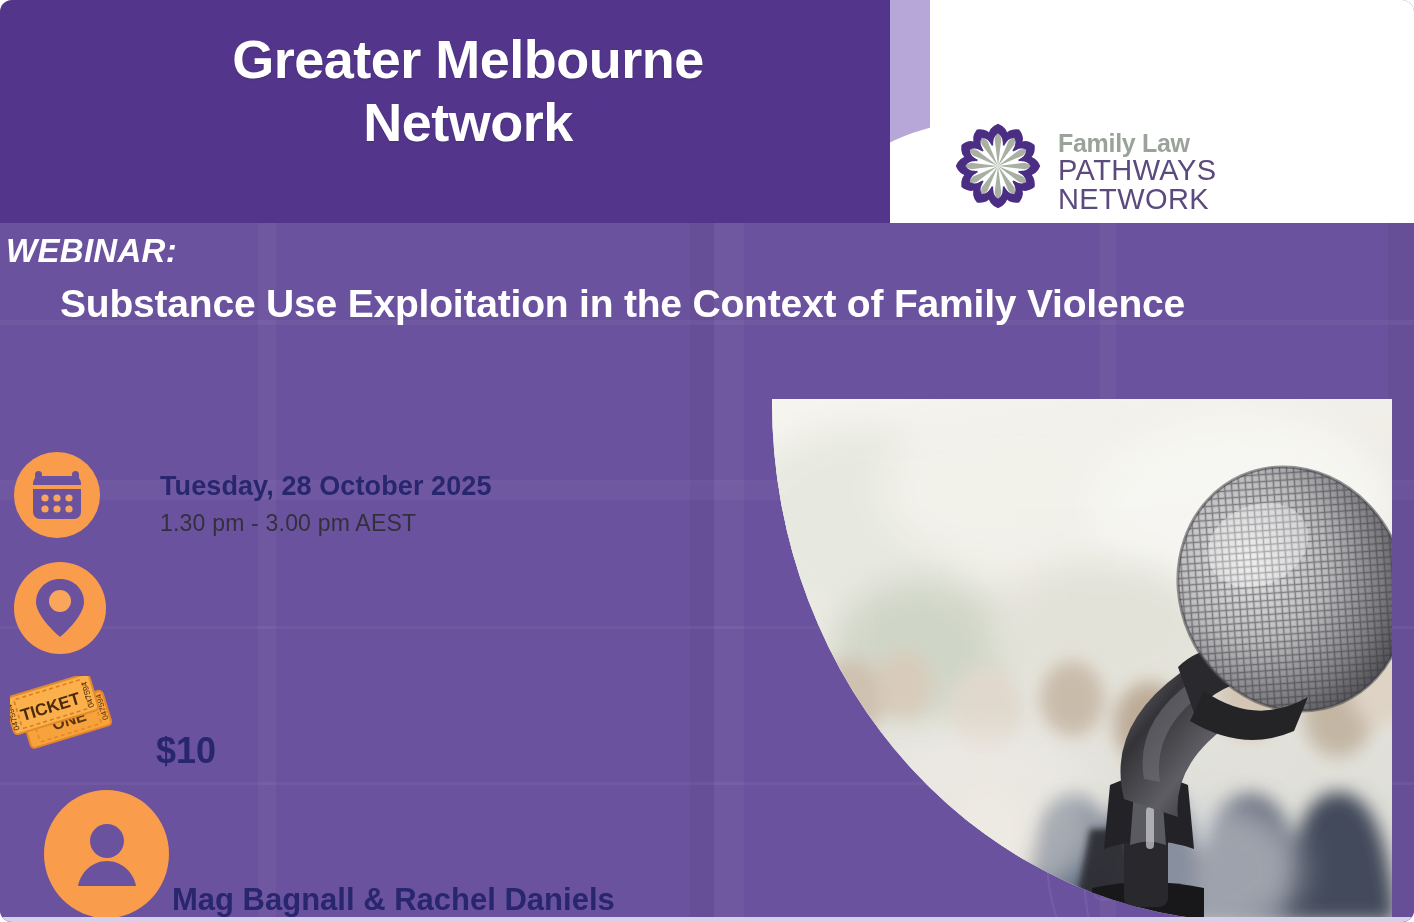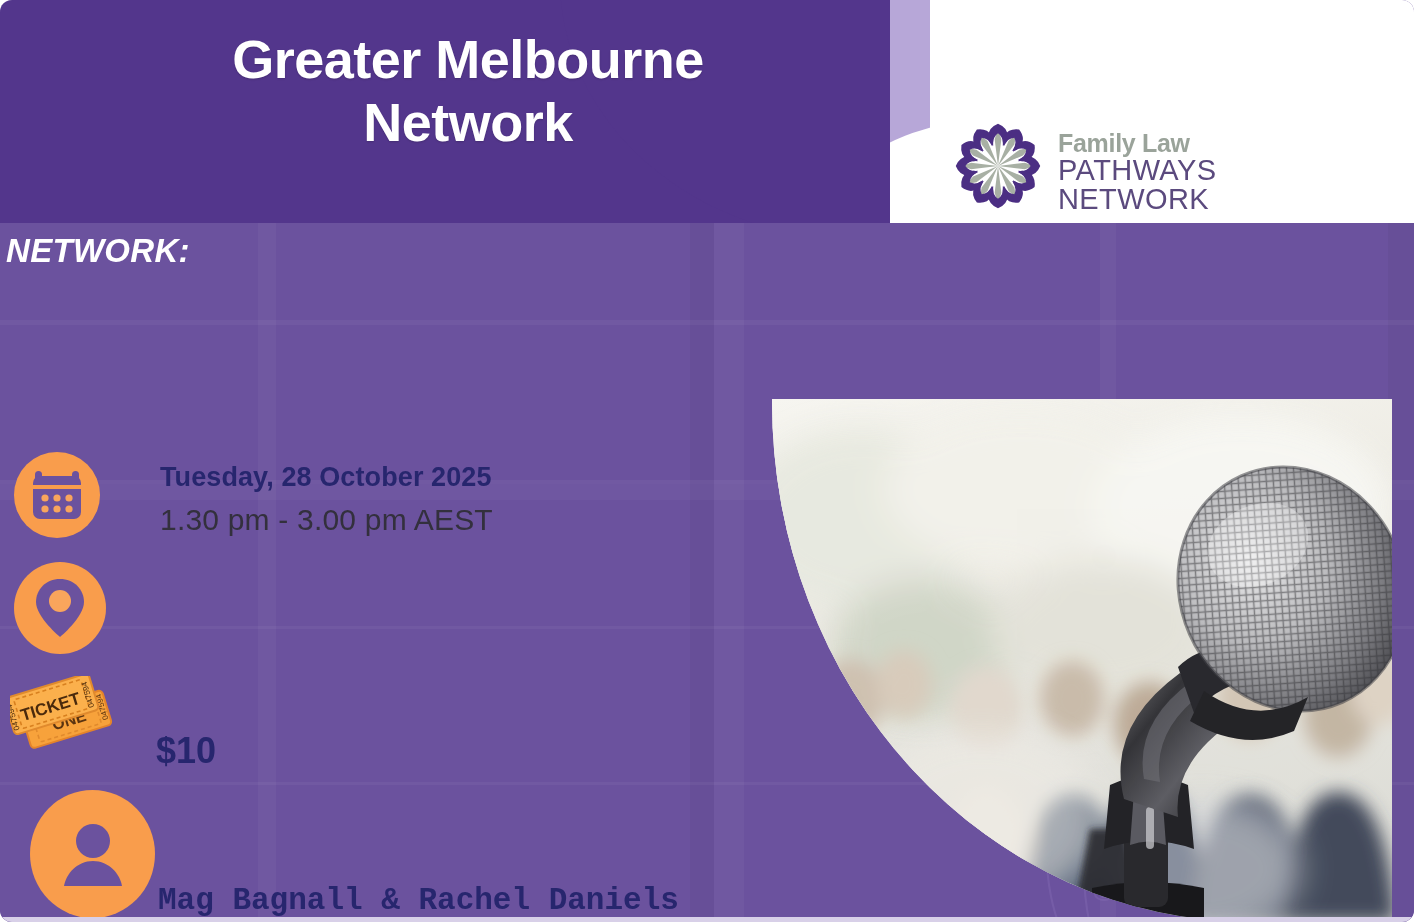--- a/index.html
+++ b/index.html
@@ -226,21 +226,21 @@
     background: #F99D4C;
     display: flex;
     align-items: center;
     justify-content: center;
     flex: none;
   }
 
   .row-date  { left: 14px; top: 452px; }
   .row-loc   { left: 14px; top: 562px; }
   .row-price { left: 10px; top: 676px; }
-  .row-pres  { left: 30px; top: 790px; font-family: Liberation Mono, monospace; }
+  .row-pres  { left: 44px; top: 790px; }
 
   .badge-date  { width: 86px; height: 86px; }
   .badge-loc   { width: 92px; height: 92px; }
   .badge-pres  { width: 125px; height: 128px; border-radius: 50%; }
 
   .ticket-icon { width: 110px; height: 96px; display:block; }
 
   .date-text-wrap {
     margin-left: 60px;
     display: flex;
@@ -250,21 +250,21 @@
   .date-line {
     color: #27266E;
     font-size: 27px;
     font-weight: bold;
     letter-spacing: 0.1px;
     line-height: 1.25;
     white-space: nowrap;
   }
   .time-line {
     color: #33303D;
-    font-size: 30px;
+    font-size: 23px;
     font-weight: normal;
     letter-spacing: 0.2px;
     line-height: 1.25;
     white-space: nowrap;
     margin-top: 6px;
   }
   .loc-text {
     margin-left: 62px;
     color: #27266E;
     font-size: 31px;
@@ -455,21 +455,22 @@
         <use href="#petal" transform="rotate(330 50 50)"></use>
       </g>
     </svg>
     <div class="logo-text">
       <span class="logo-l1">Family Law</span>
       <span class="logo-l2">PATHWAYS</span>
       <span class="logo-l3">NETWORK</span>
     </div>
   </div>
 
-  <div class="webinar-label">NETWORK:</div>
+  <div class="webinar-label">WEBINAR:</div>
+  <div class="webinar-title">Substance Use Exploitation in the Context of Family Violence</div>
 
   <div class="details">
 
     <div class="row row-date">
       <div class="icon-badge badge-date">
         <svg width="56" height="56" viewBox="0 0 56 56">
           <rect x="6" y="4" width="7" height="12" rx="3.5" fill="#6B529E"></rect>
           <rect x="43" y="4" width="7" height="12" rx="3.5" fill="#6B529E"></rect>
           <rect x="4" y="9" width="48" height="43" rx="7" fill="#6B529E"></rect>
           <rect x="4" y="18" width="48" height="4" fill="#F99D4C"></rect>

